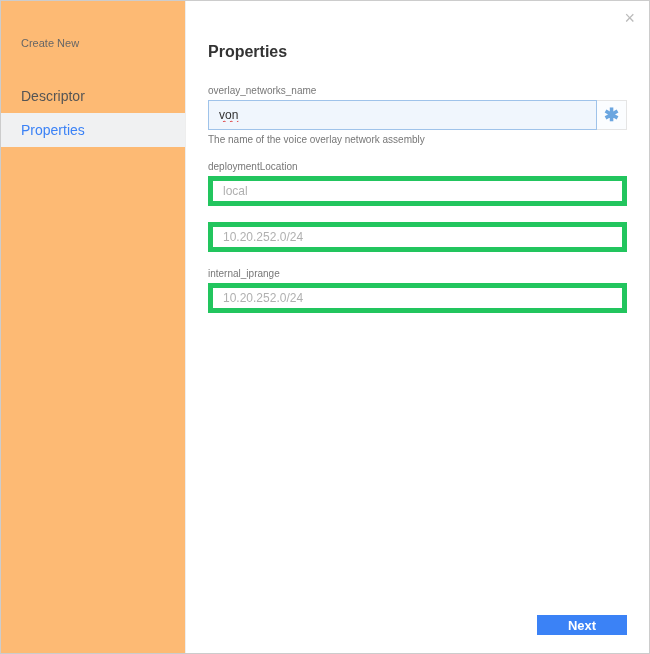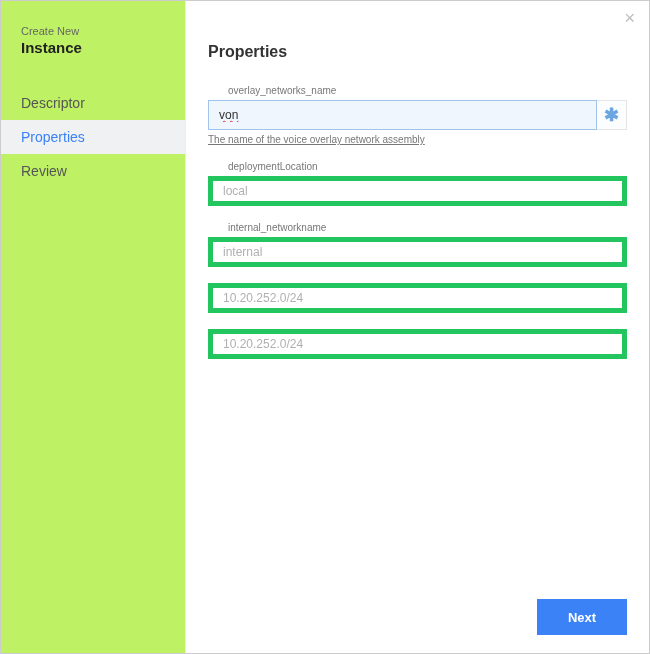--- a/index.html
+++ b/index.html
@@ -24,23 +24,23 @@
     position: absolute;
     top: 8px;
     right: 14px;
     color: #bbb;
     font-size: 18px;
     cursor: pointer;
     line-height: 1;
   }
   .sidebar {
     width: 185px;
-    background: #bef264;
+    background: #fdba74;
     border-right: 1px solid #eee;
-    padding-top: 24px;
+    padding-top: 36px;
     height: 100%;
   }
   .sidebar-head {
     padding: 0 20px 30px 20px;
   }
   .sidebar-sub {
     font-size: 11px;
     color: #666;
   }
   .sidebar-title {
@@ -76,21 +76,20 @@
   }
   .field {
     margin-bottom: 16px;
   }
   .field-label {
     font-size: 10px;
     color: #777;
     margin-bottom: 4px;
     display: block;
     font-weight: 400;
-    margin-left: 20px;
   }
   .field-row {
     display: flex;
     align-items: stretch;
   }
   .field-input {
     width: 100%;
     height: 30px;
     border: 5px solid #22c55e;
     padding: 0 10px;
@@ -121,53 +120,50 @@
     justify-content: center;
     color: #6ba6e0;
     font-size: 18px;
     font-weight: 700;
     background: #fbfdff;
   }
   .field-help {
     font-size: 10px;
     color: #777;
     margin-top: 4px;
-    text-decoration: underline;
   }
   .footer {
     display: flex;
     justify-content: flex-end;
     padding-top: 10px;
   }
   .next-btn {
     background: #3b82f6;
     color: #fff;
     border: none;
-    height: 36px;
+    height: 20px;
     width: 90px;
     font-size: 13px;
     font-weight: 600;
     cursor: pointer;
   }
 </style>
 </head>
 <body>
 
 <div class="modal">
 
   <span class="close-btn">×</span>
 
   <div class="sidebar">
     <div class="sidebar-head">
       <div class="sidebar-sub">Create New</div>
-      <div class="sidebar-title">Instance</div>
     </div>
     <div class="nav-item">Descriptor</div>
     <div class="nav-item active">Properties</div>
-    <div class="nav-item">Review</div>
   </div>
 
   <div class="main">
     <div class="page-title">Properties</div>
 
     <div class="form-area">
 
       <div class="field">
         <span class="field-label">overlay_networks_name</span>
         <div class="field-row">
@@ -178,30 +174,27 @@
       </div>
 
       <div class="field">
         <span class="field-label">deploymentLocation</span>
         <input type="text" class="field-input" placeholder="local" style="">
       </div>
 
       <div class="field">
       </div>
 
-      <div class="field">
-        <span class="field-label">internal_networkname</span>
-        <input type="text" class="field-input" placeholder="internal" style="">
-      </div>
 
       <div class="field">
         <input type="text" class="field-input" placeholder="10.20.252.0/24" style="">
       </div>
 
       <div class="field">
+        <span class="field-label">internal_iprange</span>
         <input type="text" class="field-input" placeholder="10.20.252.0/24" style="">
       </div>
 
       <div class="field">
       </div>
 
     </div>
 
     <div class="footer">
       <button class="next-btn">Next</button>

